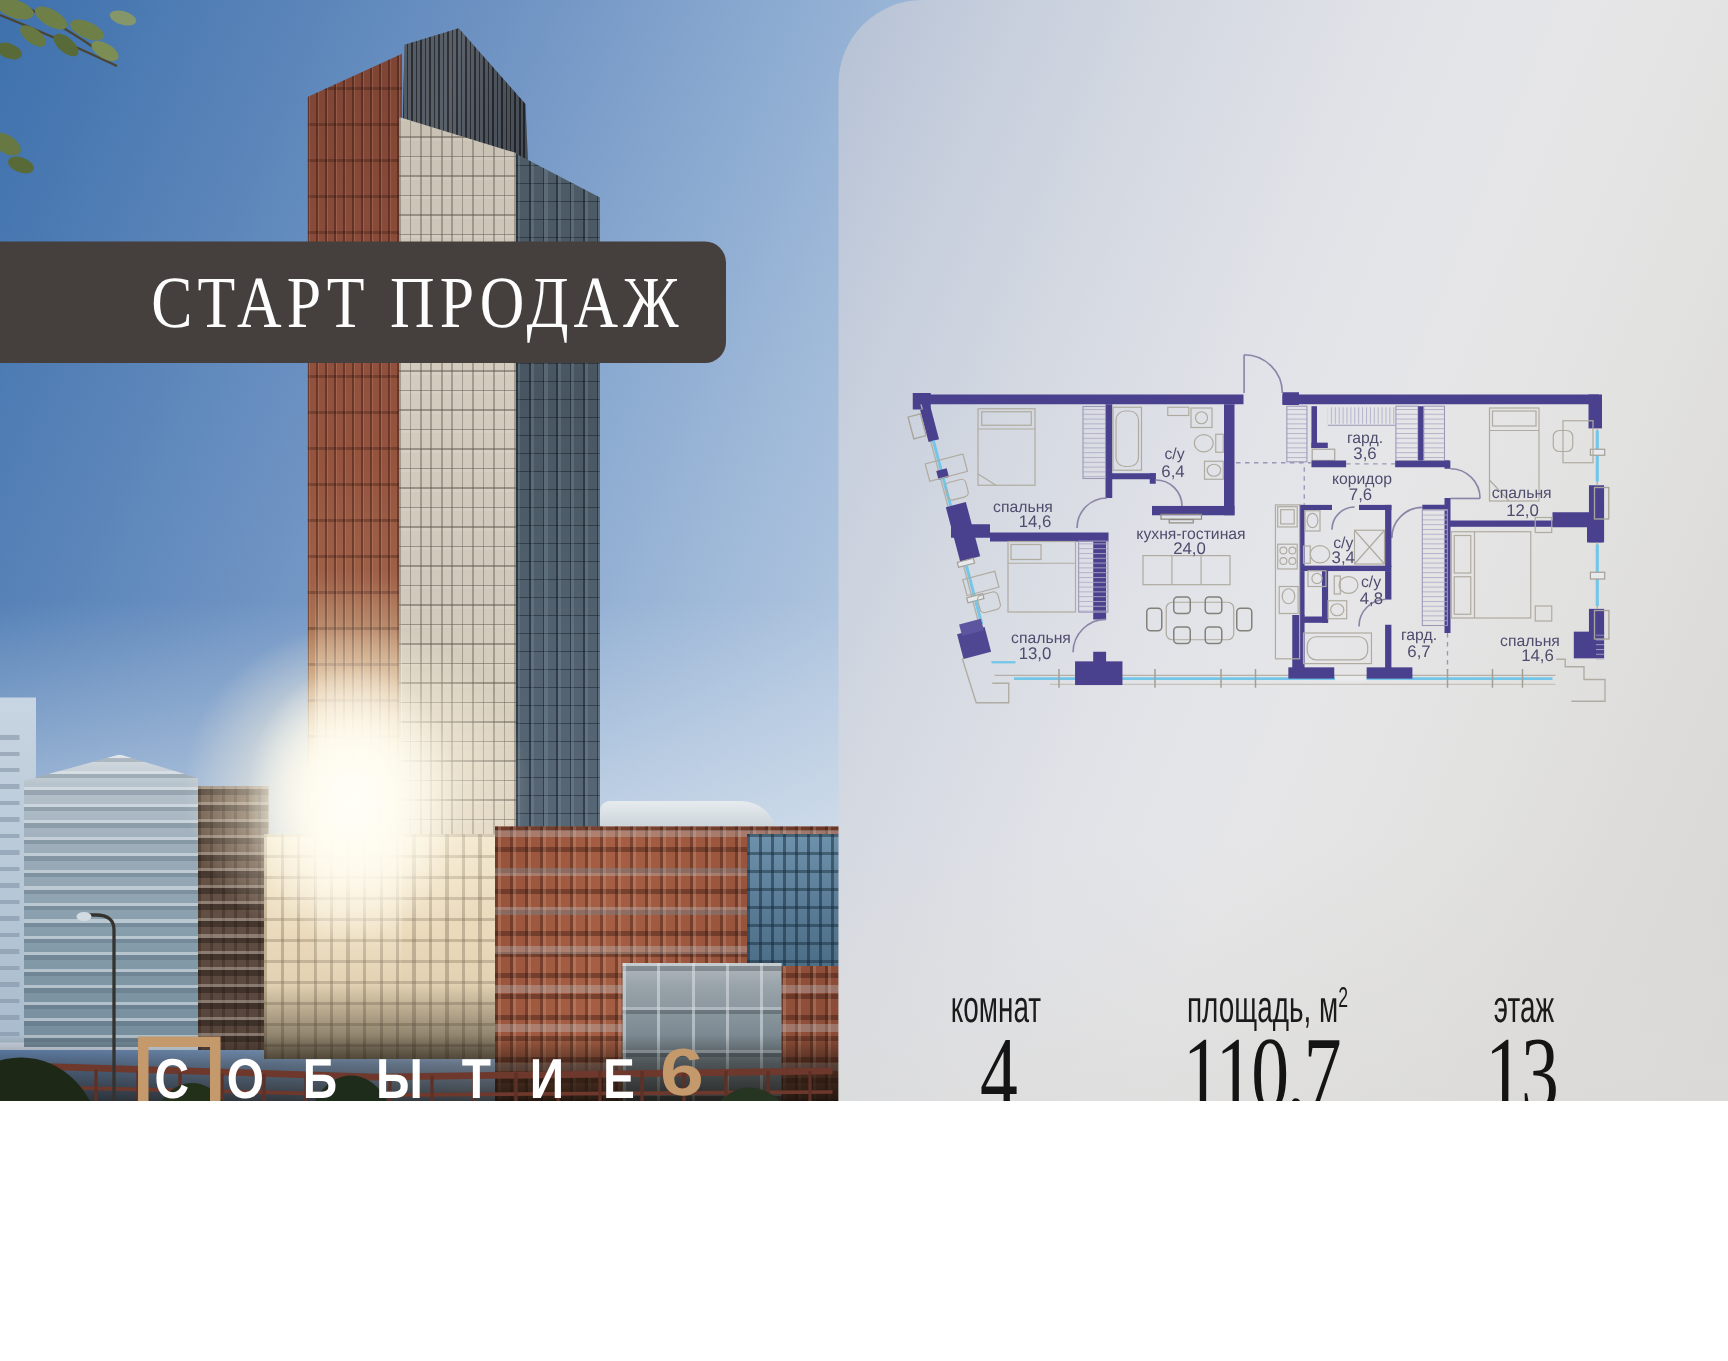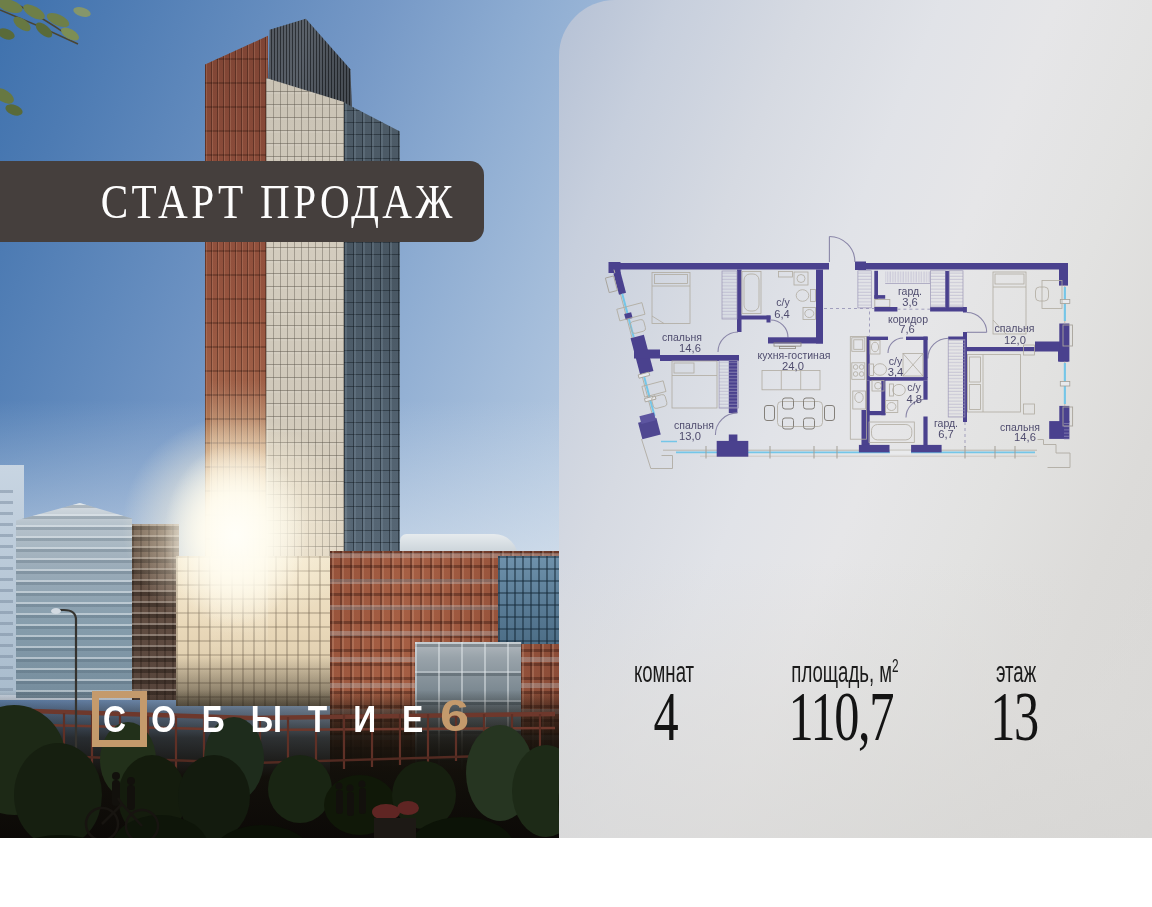--- a/index.html
+++ b/index.html
@@ -1,16 +1,16 @@
 <!DOCTYPE html>
 <html><head>
 <meta charset="utf-8">
 <style>
   html,body{margin:0;padding:0;}
-  #page{position:relative;width:1152px;height:838px;overflow:hidden;background:#0f0d0b;font-family:"Liberation Sans",sans-serif;}
+  #page{position:relative;width:1152px;height:734px;overflow:hidden;background:#0f0d0b;font-family:"Liberation Sans",sans-serif;}
   .abs{position:absolute;}
 </style>
 </head>
 <body>
 <div id="page">
 
   <div class="abs" style="left:0;top:0;width:620px;height:907px;background:linear-gradient(113deg,#3e71ad 0%,#4d7bb3 11%,#6089bc 24%,#7598c6 38%,#8cabd1 52%,#a3bcda 66%,#b9cce2 80%,#c9d7e7 92%,#d0dce9 100%);"></div>
 
   <div class="abs" style="left:0;top:400px;width:620px;height:300px;background:linear-gradient(180deg,rgba(215,227,238,0) 0%,rgba(221,230,239,.6) 55%,rgba(226,233,241,.85) 100%);"></div>
 

